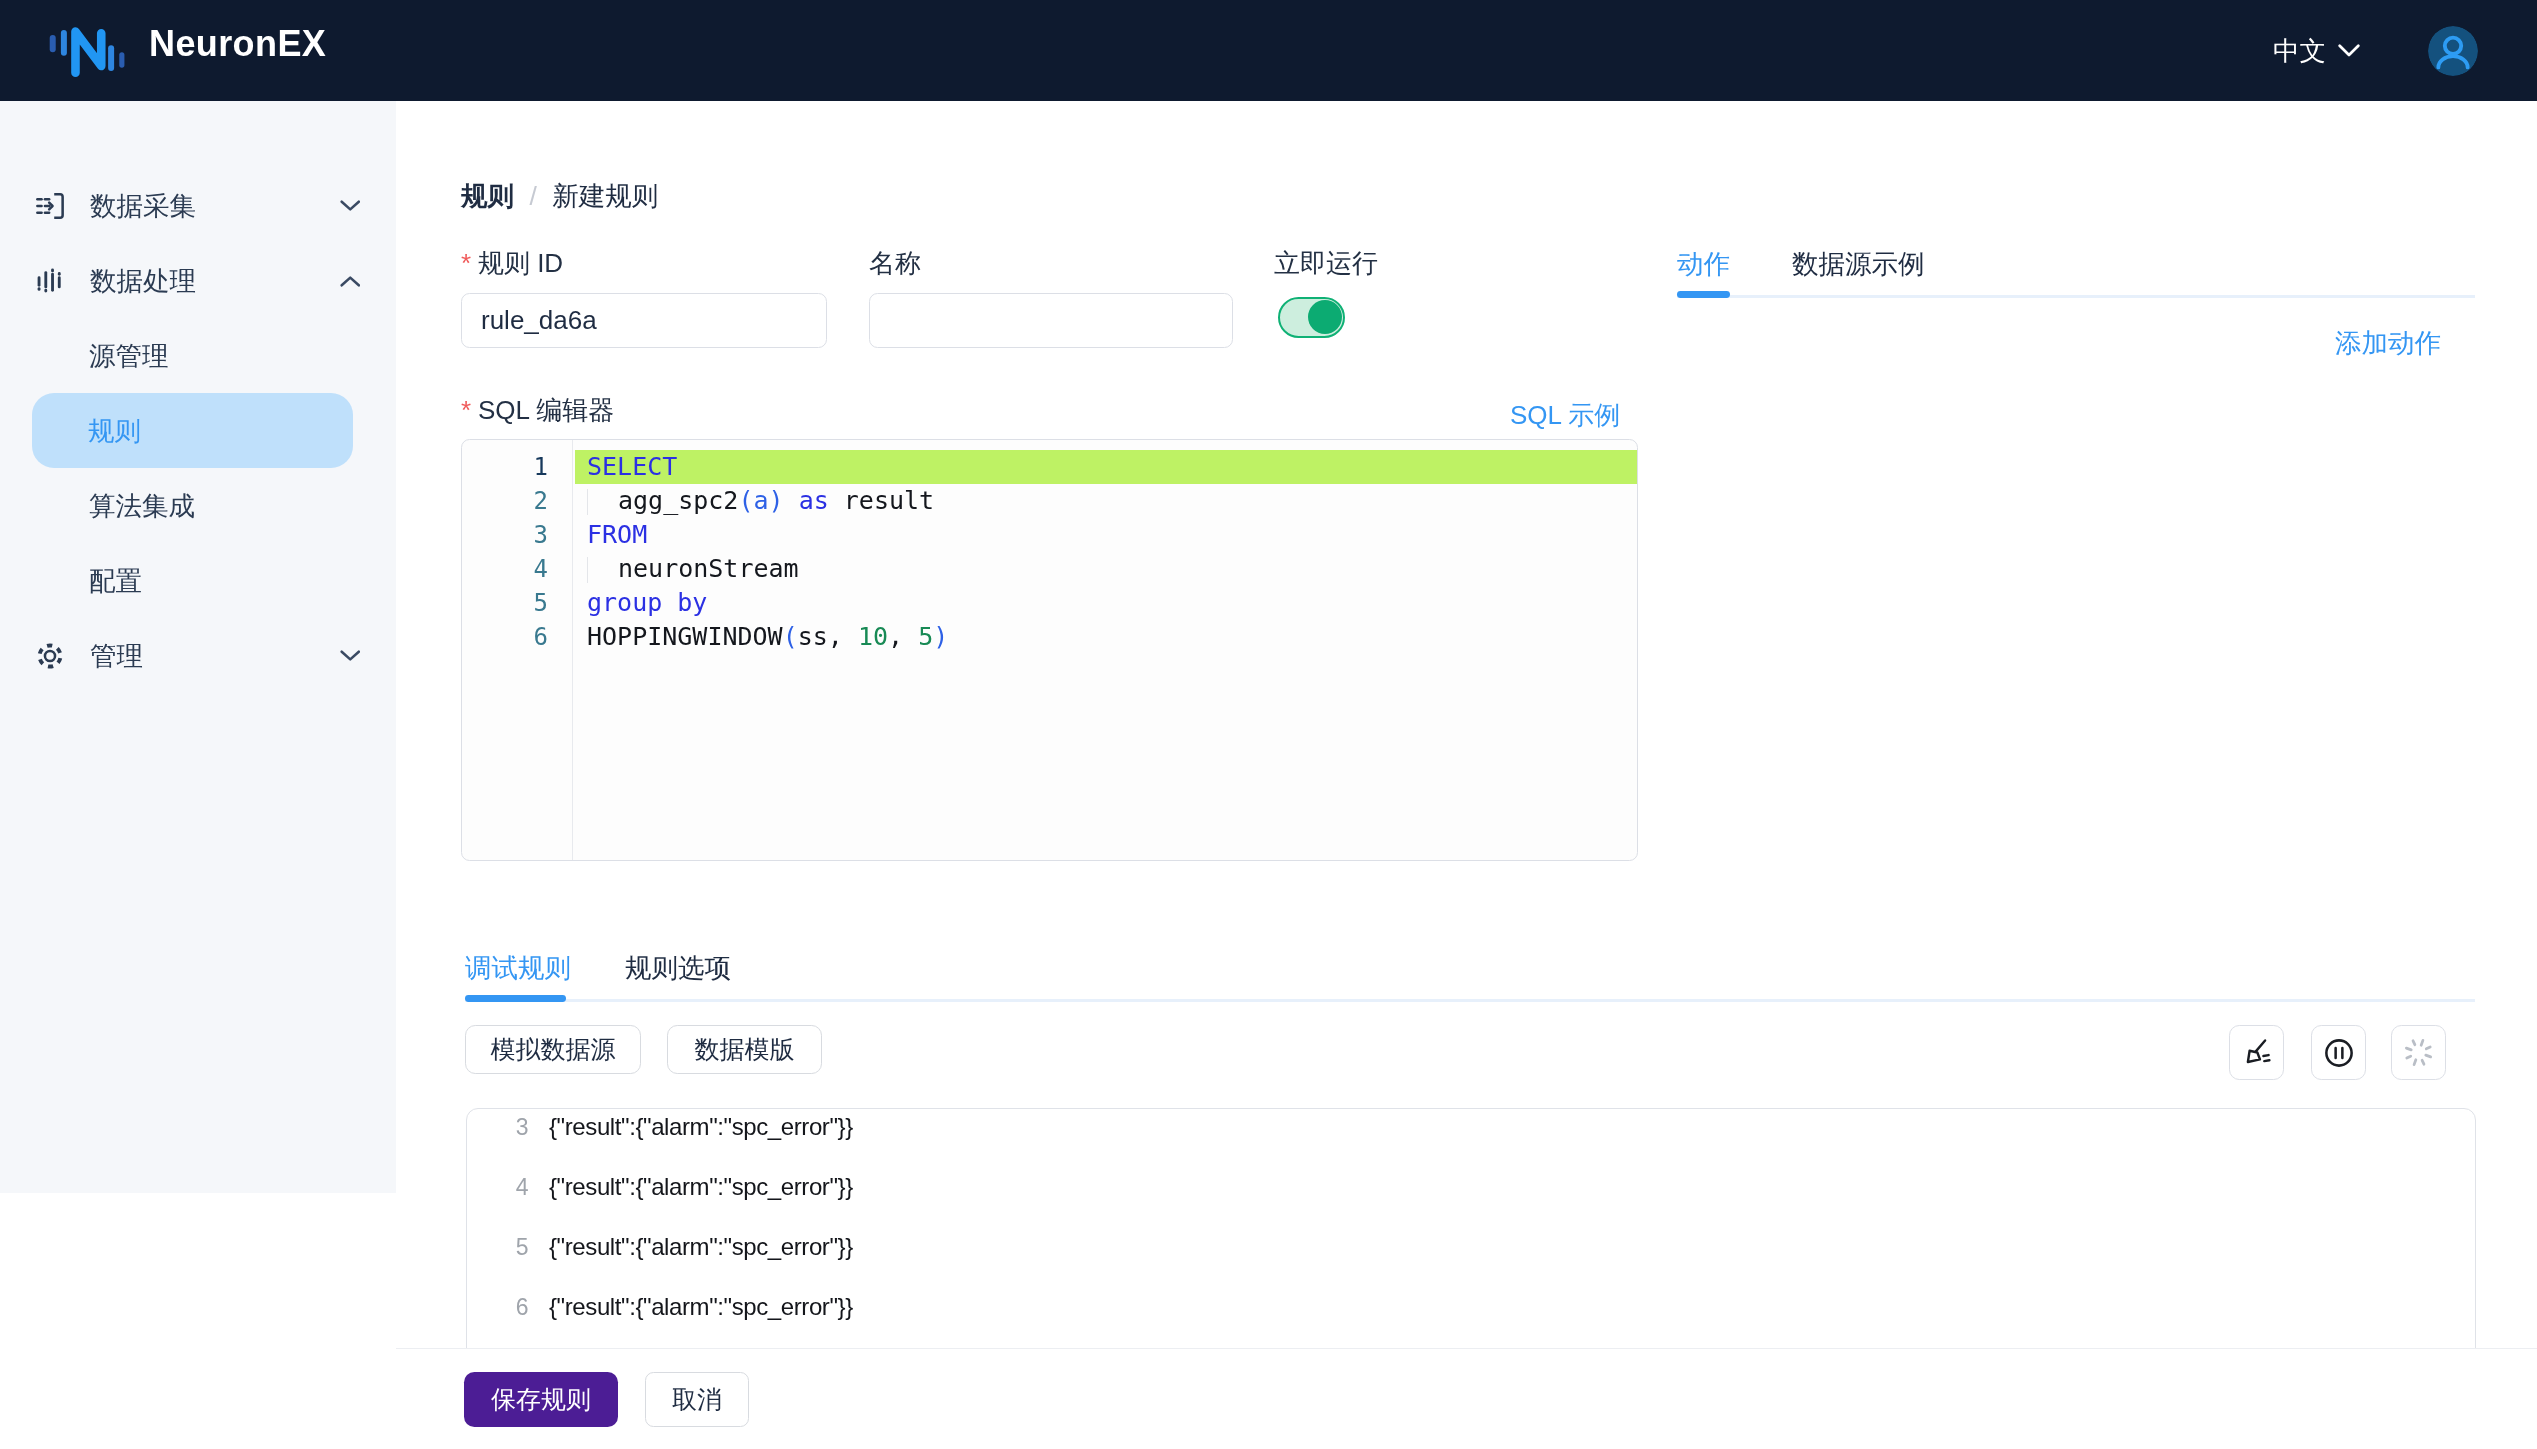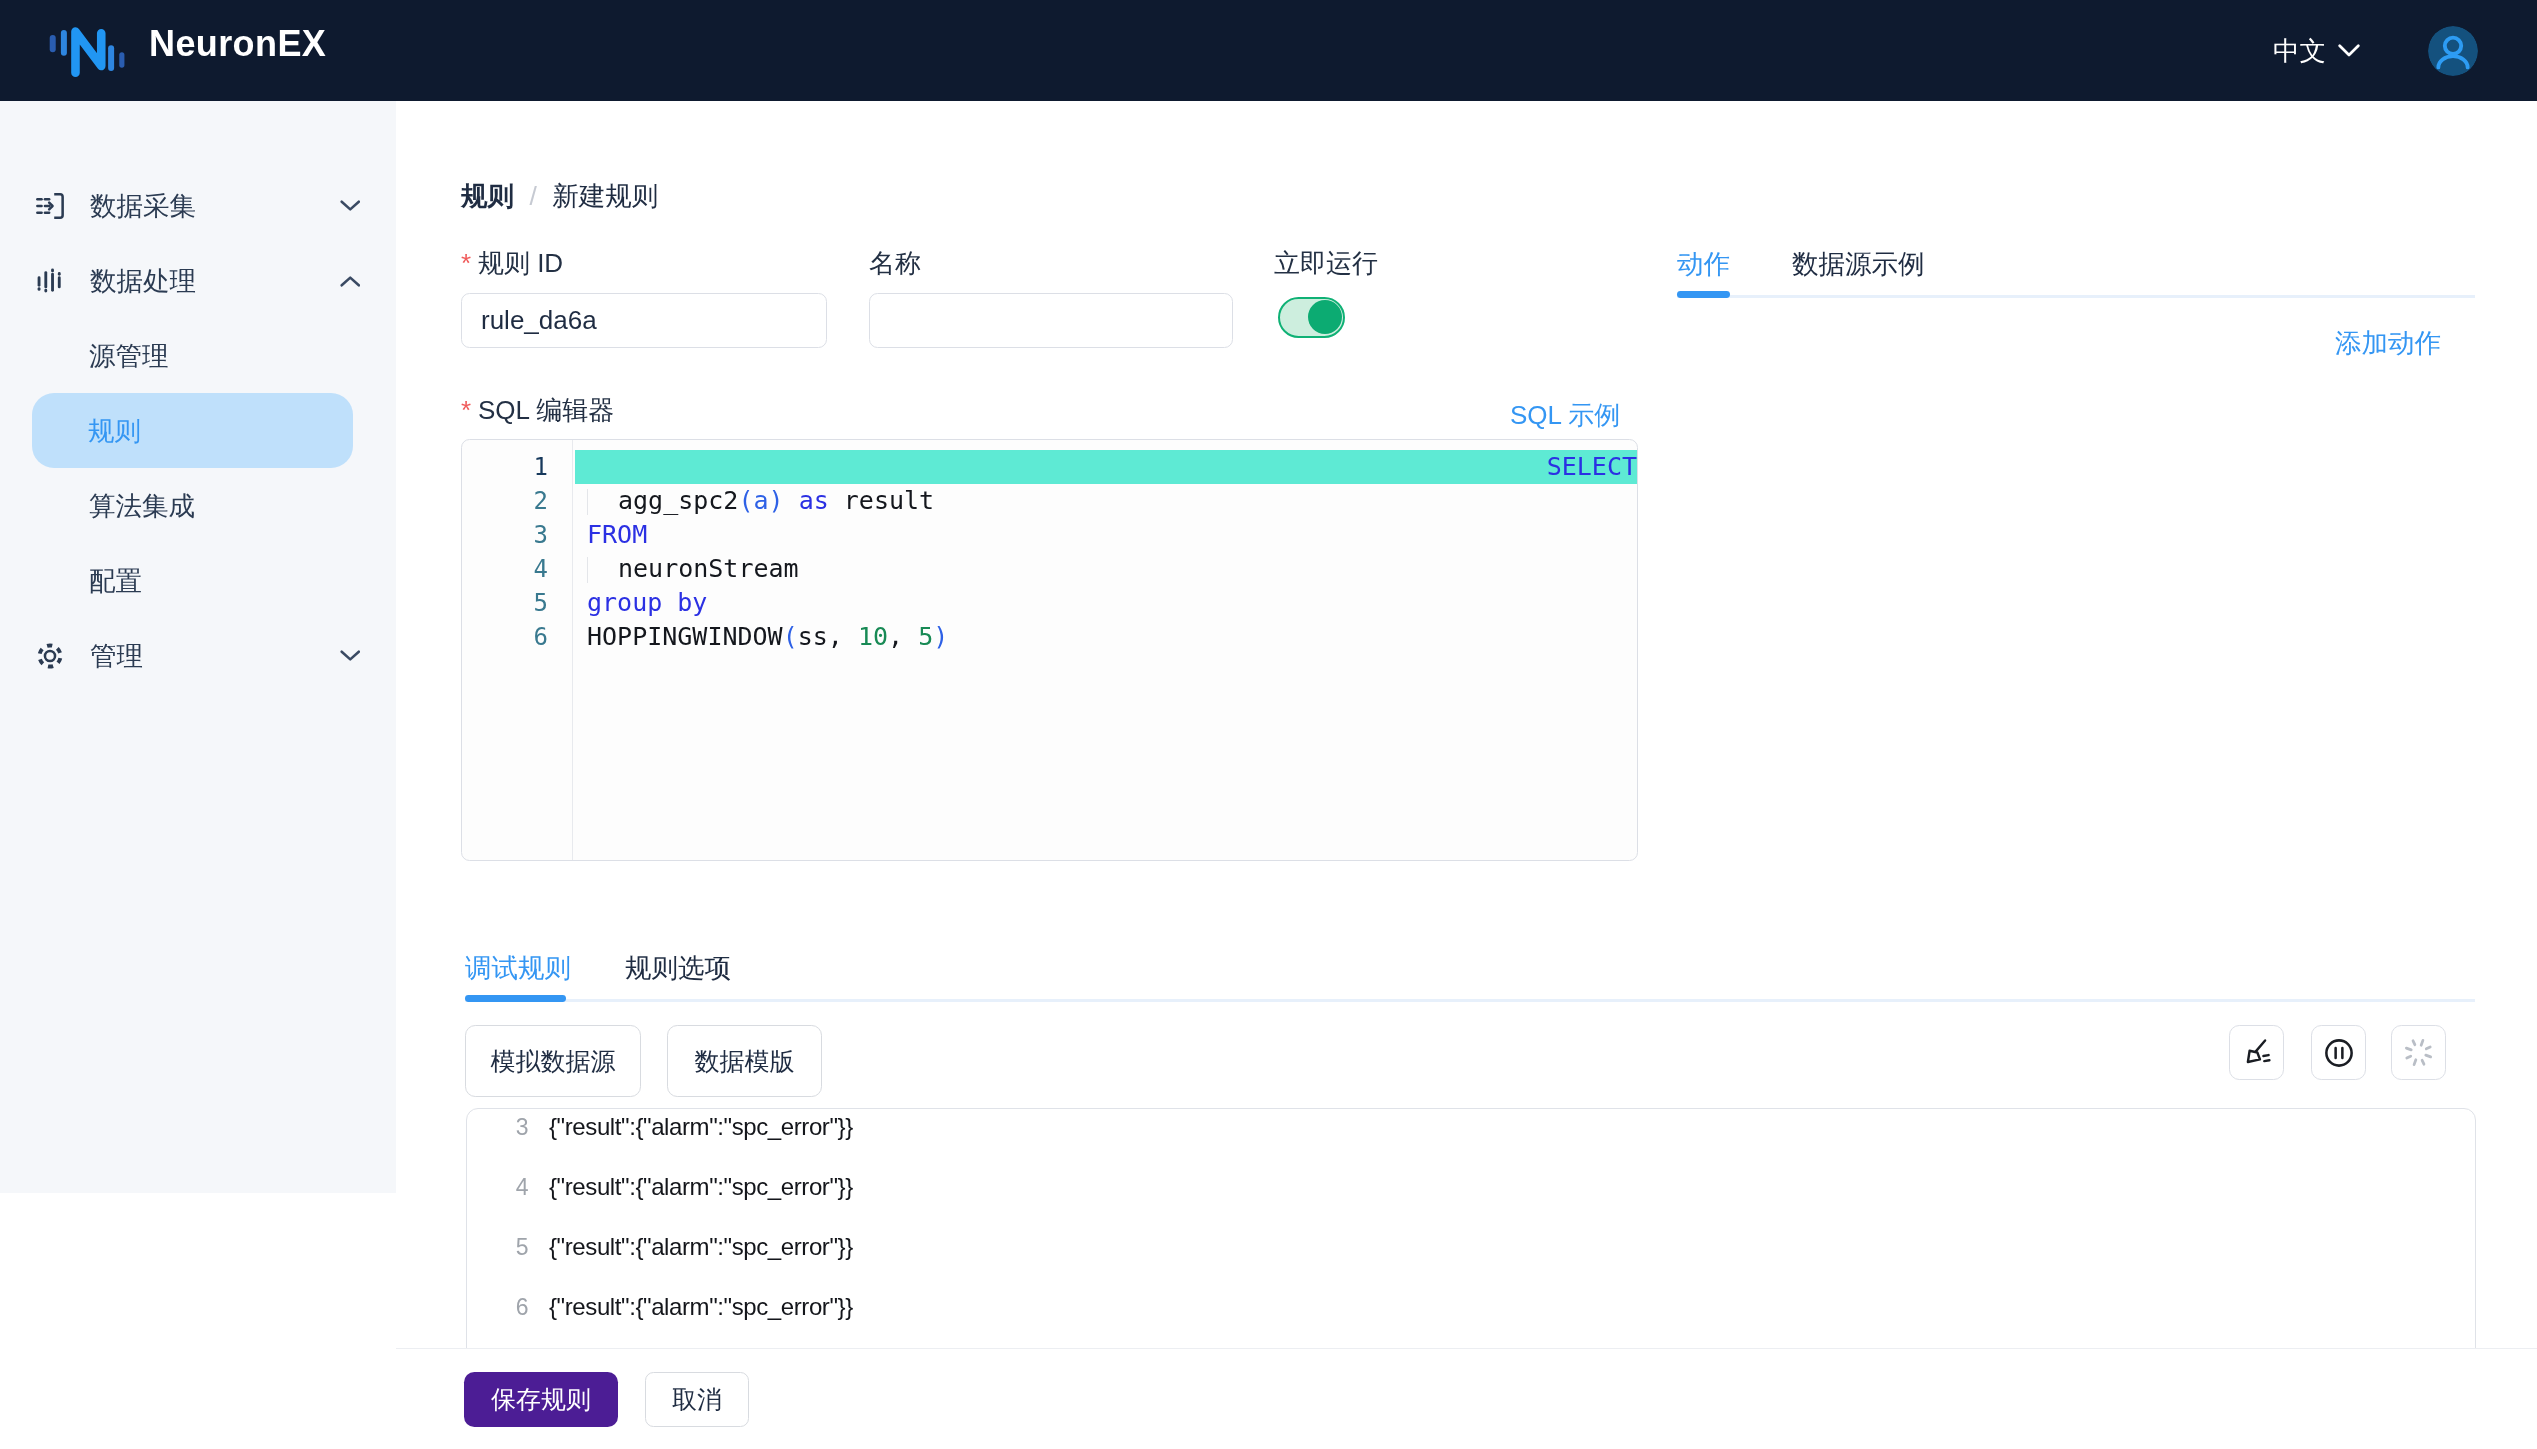--- a/index.html
+++ b/index.html
@@ -57,30 +57,30 @@
   .editor { position:absolute; left:461px; top:439px; width:1177px; height:422px;
             border:1.7px solid #dcdfe6; border-radius:8.5px; background:#fdfdfd; overflow:hidden; z-index:5;}
   .editor .gutter { position:absolute; left:0; top:0; bottom:0; width:111px;
                     border-right:1.7px solid #e8eaee; padding-top:10.3px; }
   .gut-num { height:34px; line-height:34px; text-align:right; padding-right:24px;
              font-family:"DejaVu Sans Mono", monospace; font-size:24px; color:#39798f; }
   .gut-num.active { color:#17395c; }
   .editor .code-area { position:absolute; left:113px; right:0; top:10.3px; }
   .code-line { height:34px; line-height:34px; padding-left:12px; white-space:pre;
                font-family:"DejaVu Sans Mono", monospace; font-size:25px; color:#14171d; }
-  .code-line.active { background:#5eead4;text-align:right; }
+  .code-line.active { background:#bef264; }
   .indent { display:inline-block; width:31px; height:26px; vertical-align:middle;
             border-left:1.7px solid #e4e6ea; }
   .tok-kw  { color:#2b30e3; }
   .tok-par { color:#2e61e6; }
   .tok-num { color:#188a55; }
   .tok-id  { color:#14171d; }
 
   
-  .btn { position:absolute; height:72px; background:#fff; border:1.7px solid #d8dbe0;
+  .btn { position:absolute; height:49px; background:#fff; border:1.7px solid #d8dbe0;
          border-radius:10.3px; font-size:25px; color:#1f2c42; display:flex; align-items:center;
          justify-content:center; cursor:pointer; font-family:"Liberation Sans", sans-serif; z-index:5;}
   .icon-btn { position:absolute; width:55px; height:55px; background:#fff; border:1.7px solid #dcdfe6;
               border-radius:10.3px; display:flex; align-items:center; justify-content:center;
               cursor:pointer; z-index:5;}
   .icon-btn.disabled { cursor:default; }
 
   .output { position:absolute; left:466px; top:1108px; width:2010px; height:256px;
             border:1.7px solid #dfe2e8; border-radius:12px; background:#fff; overflow:hidden; z-index:4;}
   .out-rows { margin-top:-12px; }

